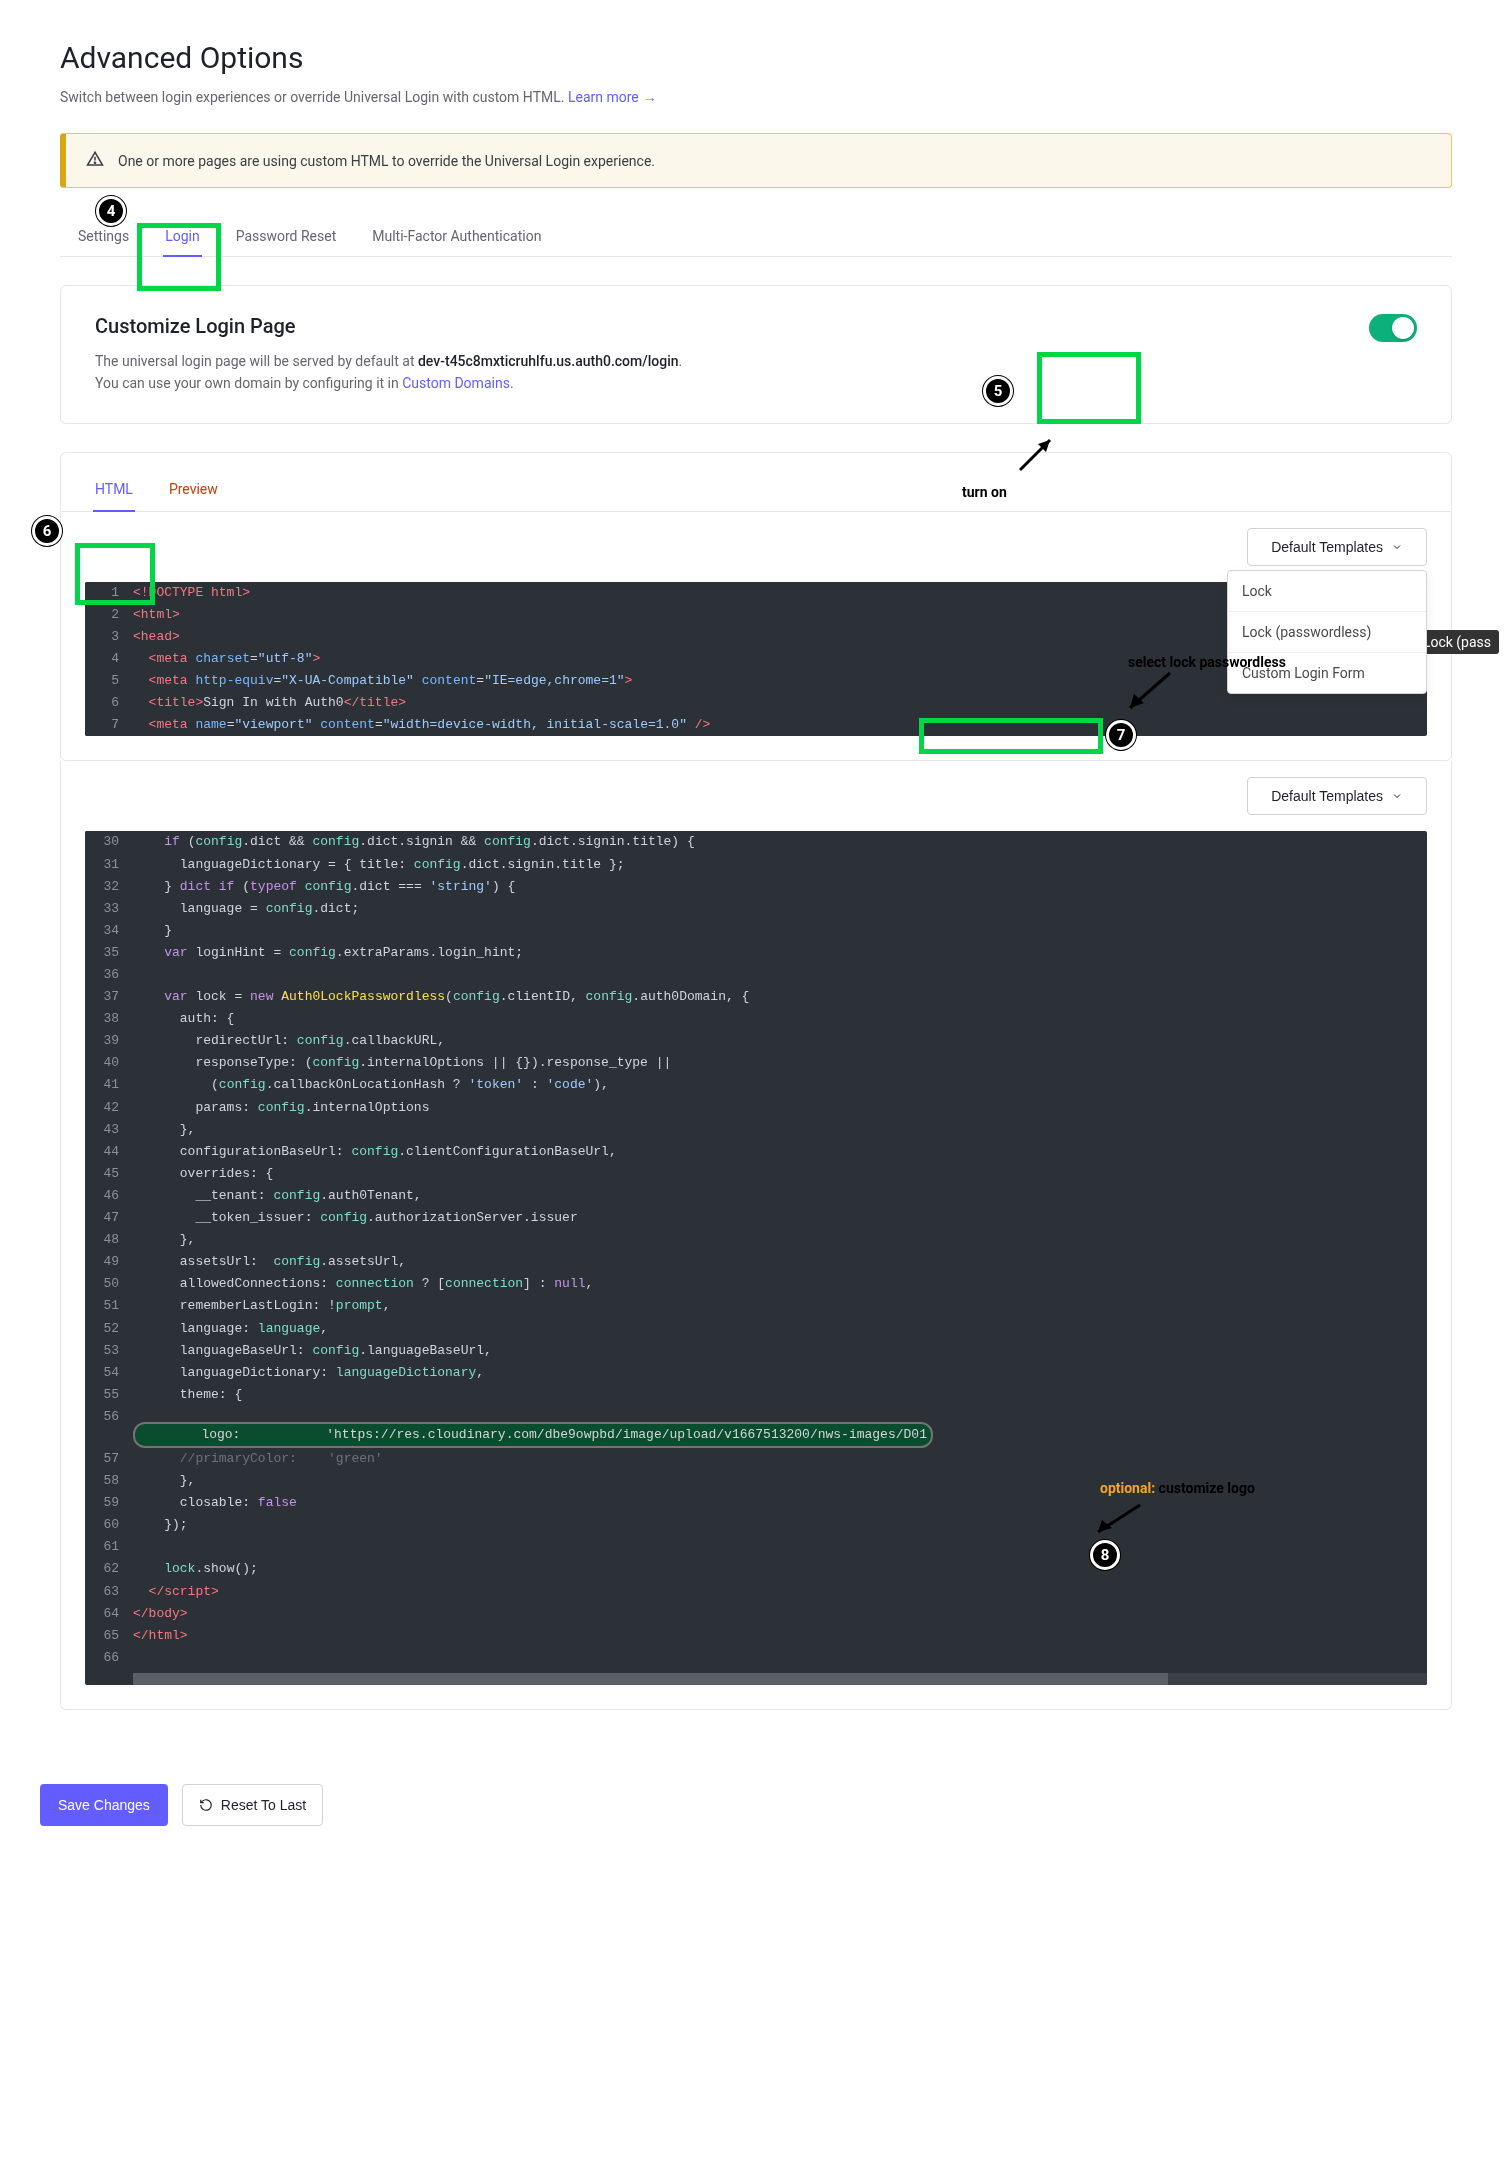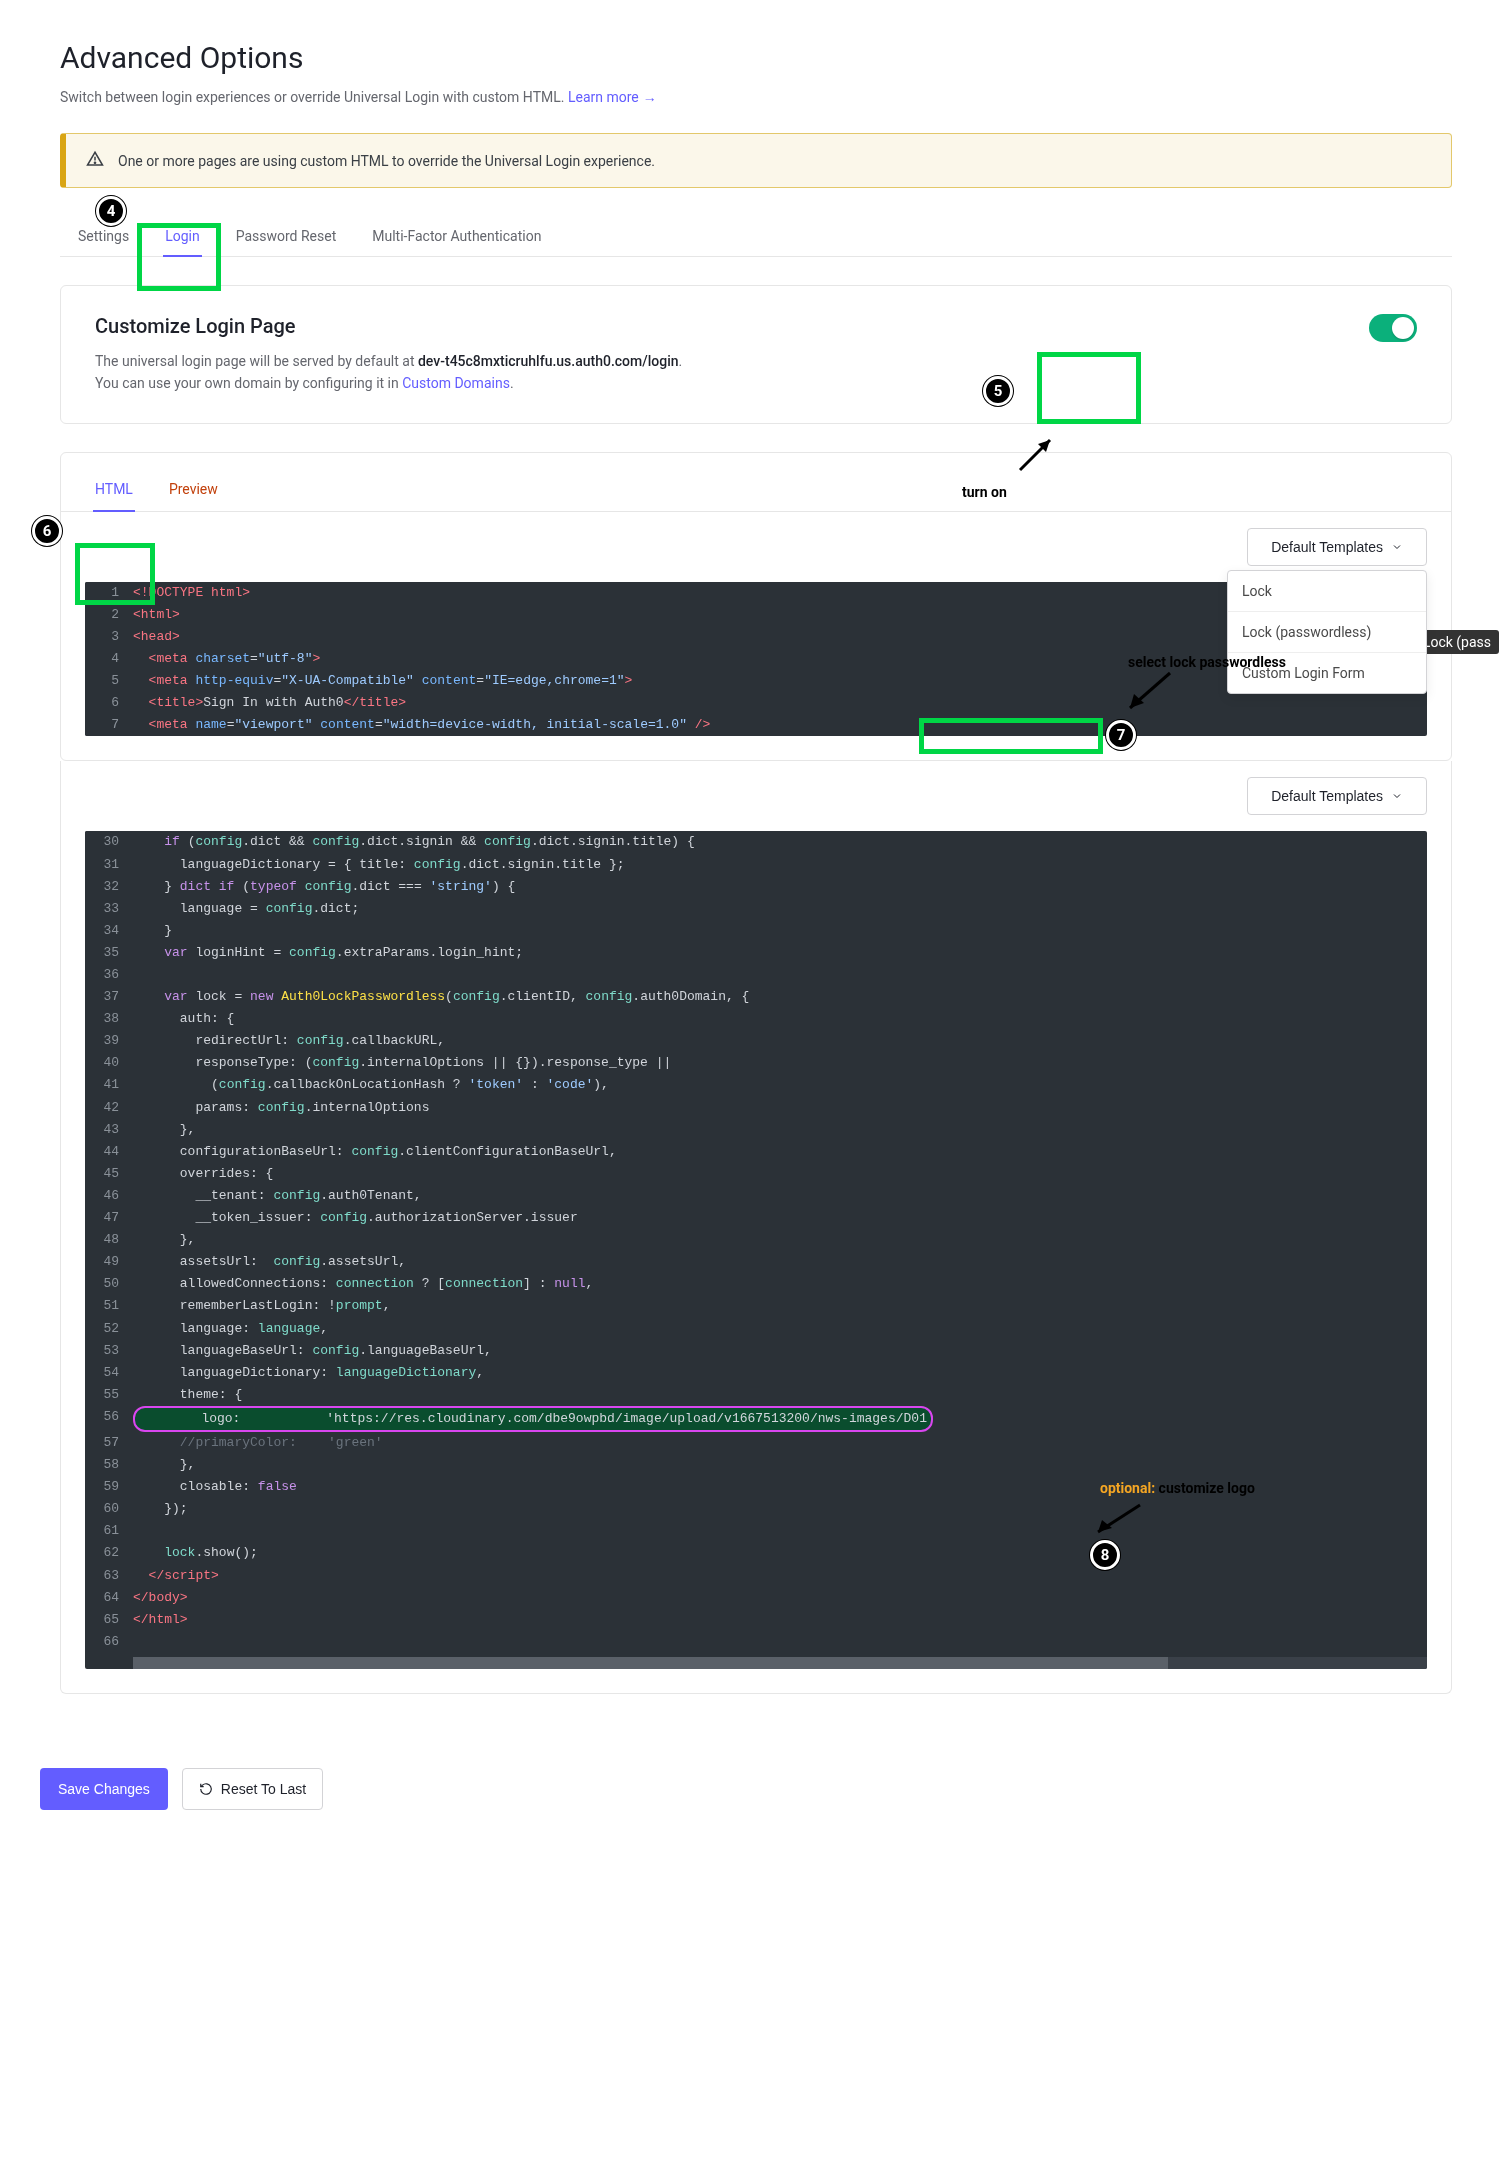--- a/index.html
+++ b/index.html
@@ -85,21 +85,21 @@
   .code-line { flex: 1; white-space: pre; overflow: hidden; }
   
   .tag { color: #f97583; }
   .attr { color: #79b8ff; }
   .str { color: #9ecbff; }
   .kw { color: #c792ea; }
   .fn { color: #fde047; }
   .prop { color: #7fdbca; }
   .ident { color: #d1d5db; }
   .comment { color: #6a737d; }
-  .highlight-line { background: #0a4d2e; border: 2px solid #d946ef; border-radius: 12px; display: inline-block; padding: 0 4px; }
+  .highlight-line { background: #0a4d2e; border: 2px solid #737373; border-radius: 12px; display: inline-block; padding: 0 4px; margin-top: 16px; }
   .scrollbar-h { height: 12px; background: #3a4048; margin: 4px 0 0 48px; position: relative; }
   .scrollbar-h .thumb { position: absolute; left: 0; top: 0; height: 12px; width: 80%; background: #5a6068; }
 
   .actions { display: flex; gap: 14px; padding: 14px 40px 40px 40px; position: relative; }
   .btn-primary {
     background: #635dff; color: #fff; border: none; border-radius: 4px;
     padding: 12px 18px; font-size: 14px; cursor: pointer;
   }
   .btn-secondary {
     background: #fff; color: #1e212a; border: 1px solid #d3d3d6; border-radius: 4px;

